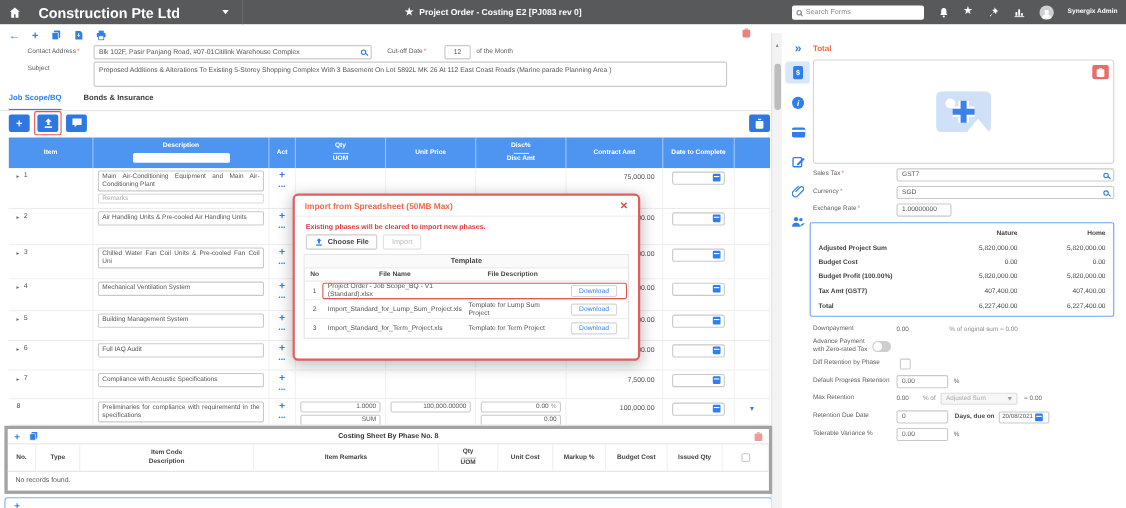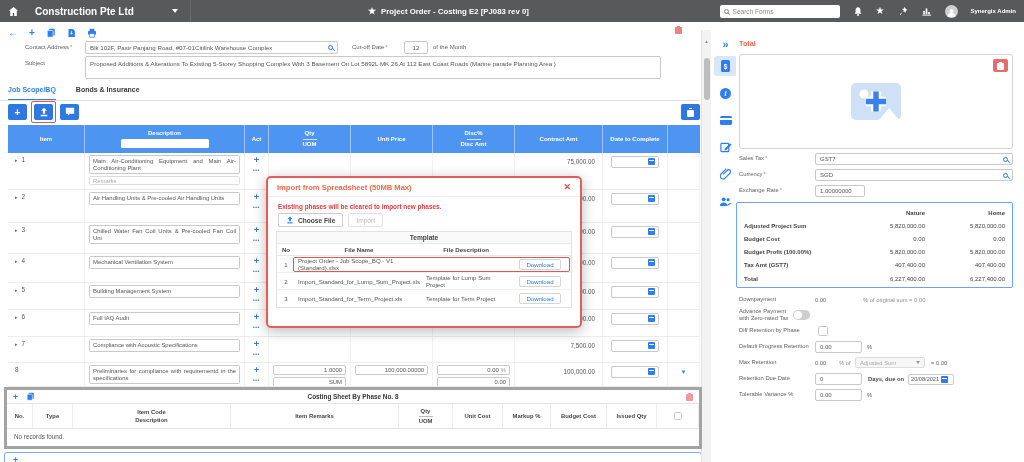--- a/index.html
+++ b/index.html
@@ -7,21 +7,21 @@
     --red:#e23b3b; --ann:#e05555; --txt:#555; --lbl:#5f5f5f; --bd:#c9c9c9;
   }
   *{box-sizing:border-box;margin:0;padding:0;font-family:"Liberation Sans",sans-serif;}
   body{background:#888;}
   .screen{position:relative;width:1024px;height:462px;background:#fff;overflow:hidden;}
 
   
   .topbar{position:absolute;top:0;left:0;right:0;height:22px;background:#58595b;display:flex;align-items:center;color:#fff;padding:0 8px;}
   .topbar svg{display:block;}
   .home{margin-right:16px;}
-  .company{display:flex;align-items:center;gap:38px;font-size:10px;font-weight:bold;padding-right:12px;border-right:1px solid #6a6a6c;height:100%;}
+  .company{display:flex;align-items:center;gap:38px;font-size:13px;font-weight:bold;padding-right:12px;border-right:1px solid #6a6a6c;height:100%;}
   .caret{width:0;height:0;border-left:3.5px solid transparent;border-right:3.5px solid transparent;border-top:4px solid #fff;}
   .tb-title{position:absolute;left:368px;display:flex;align-items:center;gap:5px;font-size:7.8px;font-weight:bold;}
   .tstar{font-size:9px;}
   .tb-right{margin-left:auto;display:flex;align-items:center;gap:13px;}
   .searchbox{width:120px;height:13px;background:#fff;border-radius:2px;display:flex;align-items:center;gap:4px;padding:0 4px;color:#8a8a8a;font-size:6.5px;}
   .mag{width:5px;height:5px;border:1.1px solid #2d7ff0;border-radius:50%;position:relative;flex:0 0 auto;}
   .mag::after{content:'';position:absolute;width:3px;height:1.1px;background:#2d7ff0;transform:rotate(45deg);right:-2.6px;bottom:-1.4px;}
   .mag.gray{border-color:#8a8a8a}.mag.gray::after{background:#8a8a8a}
   .avatar{width:13px;height:13px;border-radius:50%;background:#cfcfcf;display:flex;align-items:flex-end;justify-content:center;overflow:hidden;}
   .username{font-size:6px;font-weight:bold;}

